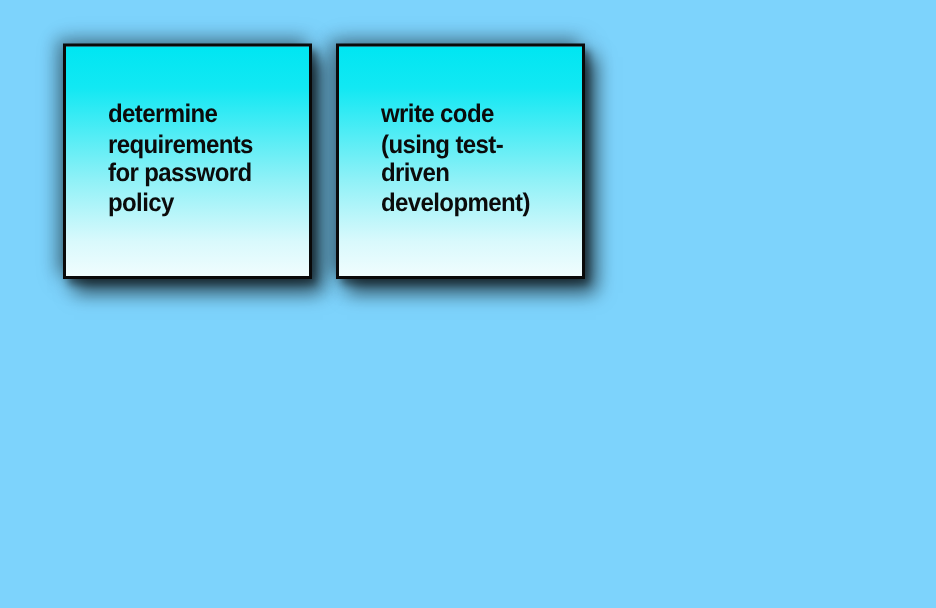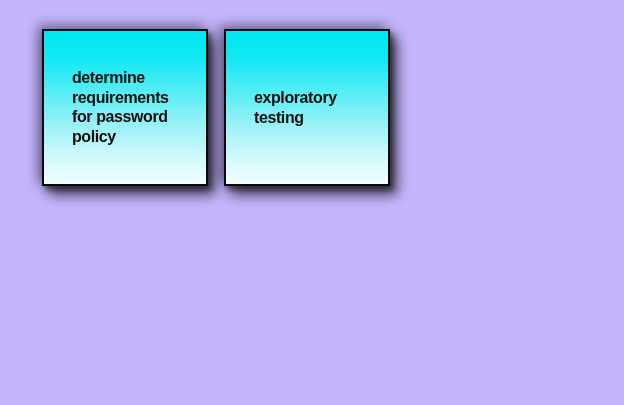--- a/index.html
+++ b/index.html
@@ -5,21 +5,21 @@
   html, body {
     margin: 0;
     padding: 0;
     background: #ffffff;
     font-family: "Liberation Sans", sans-serif;
   }
   .stage {
     position: relative;
     width: 624px;
     height: 405px;
-    background: #c4b5fd;
+    background: #7dd3fc;
     overflow: hidden;
   }
   .board {
     position: absolute;
     left: 42px;
     top: 29px;
     display: grid;
     grid-template-columns: repeat(3, 166px);
     grid-template-rows: repeat(2, 157px);
     column-gap: 16px;
@@ -64,20 +64,22 @@
     <div class="card">
       <span class="card-text">determine
 requirements
 for password
 policy</span>
     </div>
 
 
 
 
+    <div class="card">
+      <span class="card-text">write code
+(using test-
+driven
+development)</span>
+    </div>
 
-    <div class="card">
-      <span class="card-text">exploratory
-testing</span>
-    </div>
 
   </div>
 </div>
 
 </body></html>

